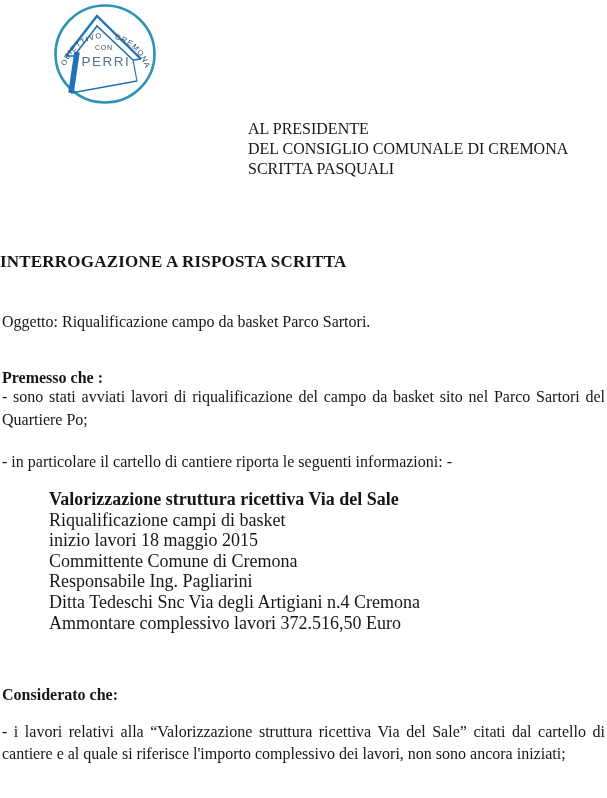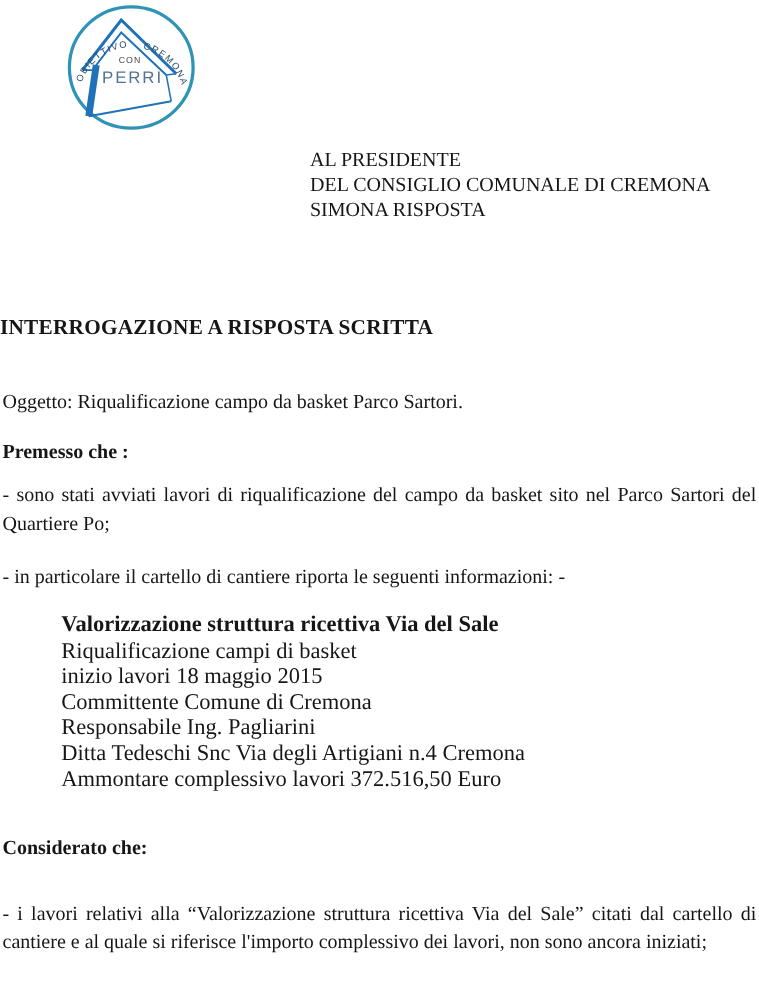--- a/index.html
+++ b/index.html
@@ -28,21 +28,21 @@
     left: 0; top: 252px; width: 607px;
     text-align: left;
     font-size: 17px; font-weight: bold;
     letter-spacing: 0.2px;
   }
 
   
   .subject { left: 2px; top: 313px; width: 600px; font-size: 16px; }
 
   
-  .heading { font-weight: bold; font-size: 16px; }
+  .heading { font-weight: bold; font-size: 16px; margin-top: 16px; }
   .premesso-heading   { left: 2px; top: 353px; width: 400px; }
   .considerato-heading{ left: 2px; top: 670px; width: 400px; }
 
   
   .para {
     left: 2px; width: 603px;
     font-size: 16px; line-height: 23px;
     text-align: justify;
   }
   .para-1 { top: 385px; }
@@ -91,21 +91,21 @@
       </text>
 
       <text x="51" y="47" text-anchor="middle" font-size="7" letter-spacing="0.8" fill="#44484a">CON</text>
       <text x="53" y="63" text-anchor="middle" font-size="13.5" letter-spacing="1.5" fill="#54738f">PERRI</text>
     </svg>
   </div>
 
   <div class="abs recipient">
     <div>AL PRESIDENTE</div>
     <div>DEL CONSIGLIO COMUNALE DI CREMONA</div>
-    <div>SIMONA RISPOSTA</div>
+    <div>SCRITTA PASQUALI</div>
   </div>
 
   <div class="abs doc-title">INTERROGAZIONE A RISPOSTA SCRITTA</div>
 
   <div class="abs subject">Oggetto: Riqualificazione campo da basket Parco Sartori.</div>
 
   <div class="abs heading premesso-heading">Premesso che :</div>
 
   <div class="abs para para-1">- sono stati avviati lavori di riqualificazione del campo da basket sito nel Parco Sartori del Quartiere Po;</div>
   <div class="abs para para-2">- in particolare il cartello di cantiere riporta le seguenti informazioni: -</div>

